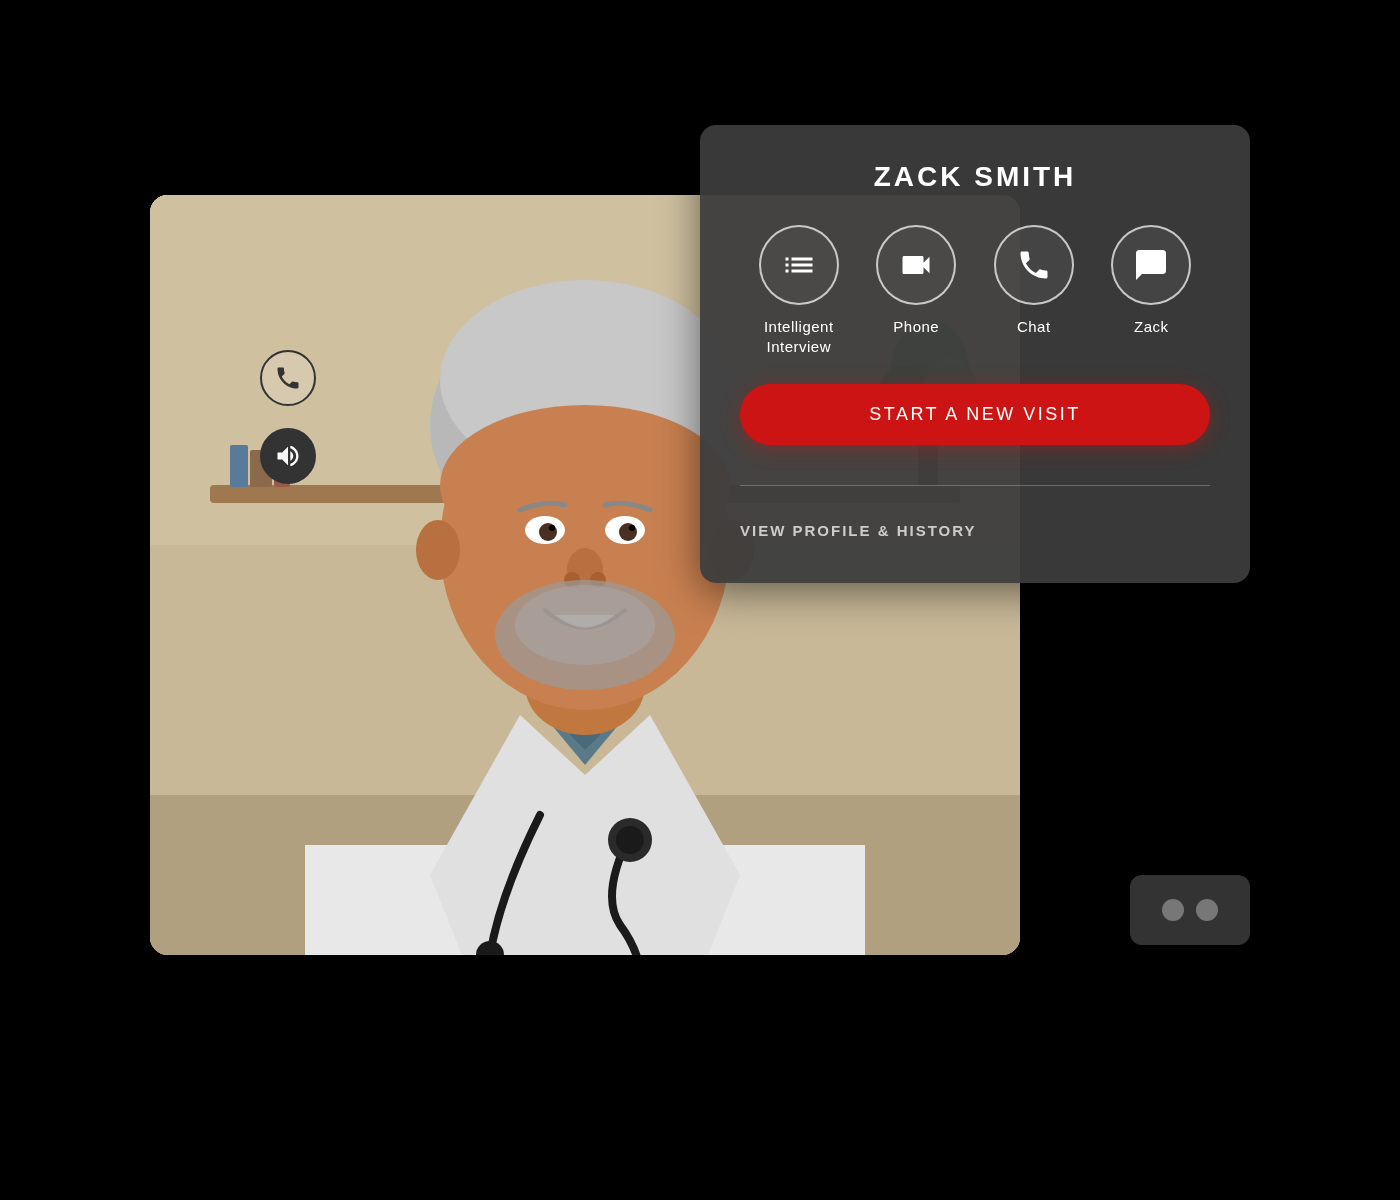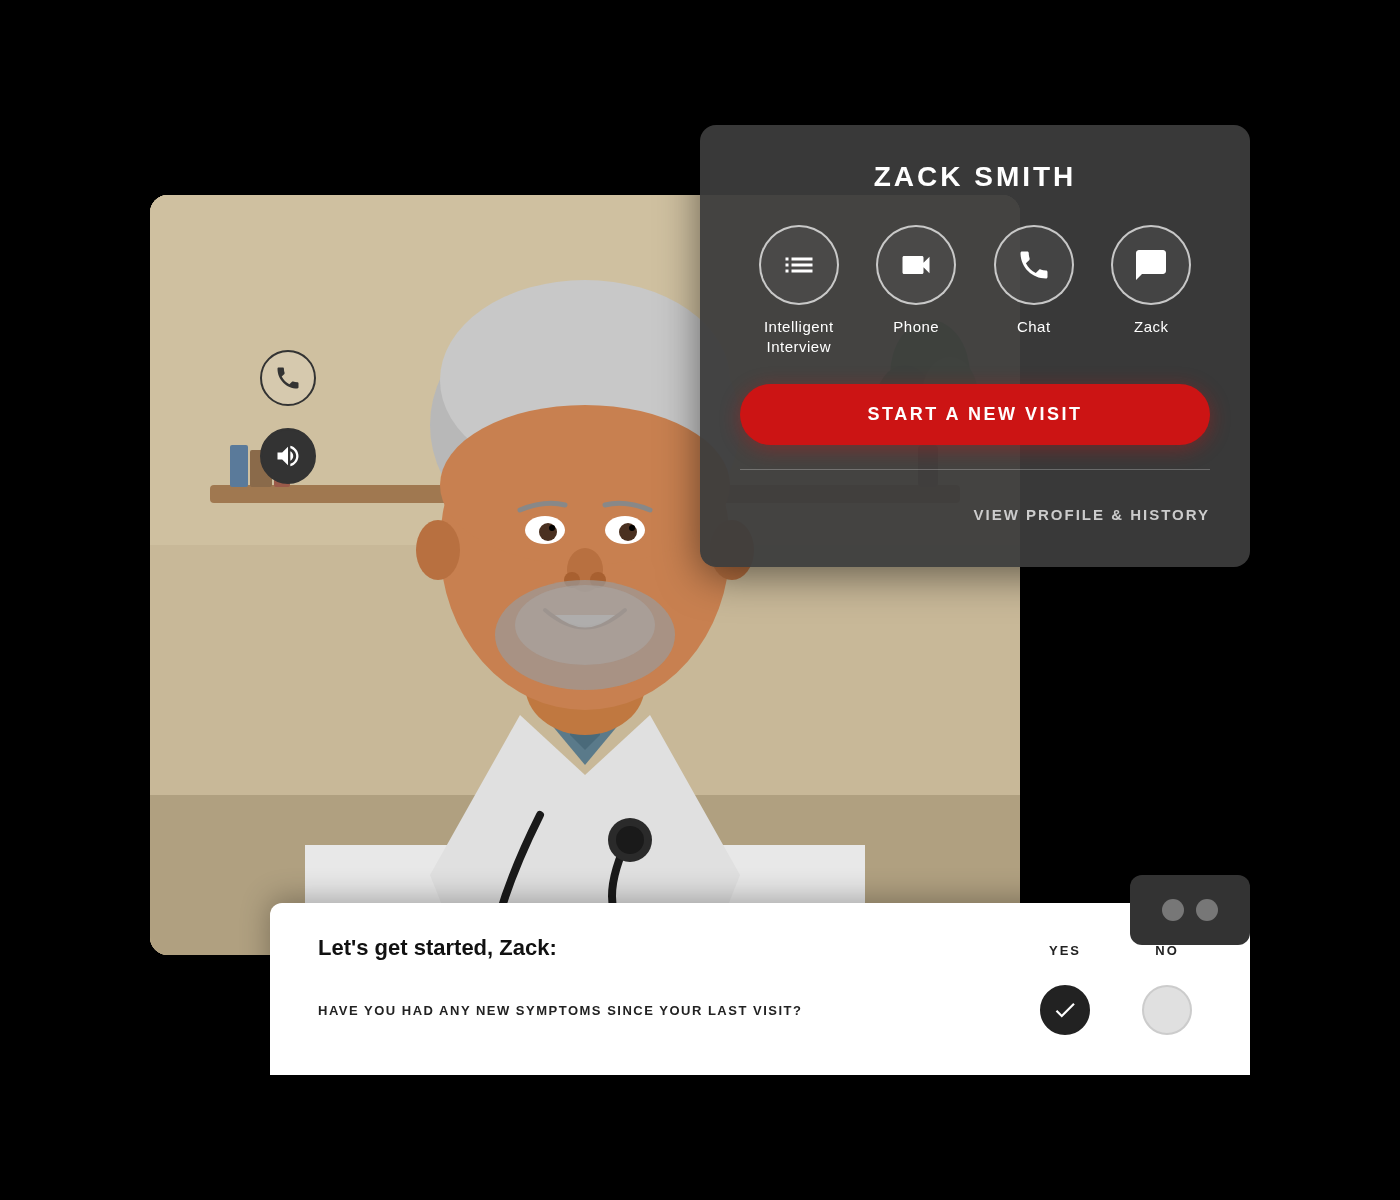--- a/index.html
+++ b/index.html
@@ -163,46 +163,46 @@
 
     .start-visit-btn {
       display: block;
       width: 100%;
       background: #cc1414;
       color: #fff;
       border: none;
       border-radius: 40px;
       padding: 20px 0;
       font-size: 18px;
-      font-weight: 700;
+      font-weight: 400;
       letter-spacing: 2.5px;
       text-align: center;
       cursor: pointer;
-      margin-bottom: 24px;
+      margin-bottom: 40px;
       text-transform: uppercase;
       box-shadow: 0 4px 20px rgba(200,20,20,0.4);
       transition: background 0.2s;
     }
 
     .divider {
       border: none;
       border-top: 1px solid rgba(255,255,255,0.25);
       margin-bottom: 28px;
     }
 
     .view-profile-btn {
       display: block;
       width: 100%;
       background: transparent;
       color: #ccc;
       border: none;
       font-size: 15px;
       font-weight: 600;
       letter-spacing: 2px;
-      text-align: right;
+      text-align: left;
       cursor: pointer;
       text-transform: uppercase;
       padding: 8px 0;
     }
 
     
     .bottom-card {
       position: absolute;
       bottom: 0;
       left: 120px;
@@ -450,38 +450,14 @@
     <hr class="divider">
 
     <button class="view-profile-btn">VIEW PROFILE &amp; HISTORY</button>
   </div>
 
   <div class="dots-card">
     <div class="dot"></div>
     <div class="dot"></div>
   </div>
 
-  <div class="bottom-card">
-    <div style="display:flex; justify-content: space-between; align-items: flex-start;">
-      <div style="flex:1;">
-        <p class="greeting">Let's get started, Zack:</p>
-      </div>
-      <div class="yes-no-header" style="margin-top: 8px;">
-        <span class="yn-label">YES</span>
-        <span class="yn-label">NO</span>
-      </div>
-    </div>
-
-    <div class="question-row">
-      <p class="question-text">HAVE YOU HAD ANY NEW SYMPTOMS SINCE YOUR LAST VISIT?</p>
-      <div class="answer-group">
-        <div class="answer-btn selected">
-          <svg viewBox="0 0 24 24" width="26" height="26" fill="#fff">
-            <path d="M9 16.17L4.83 12l-1.42 1.41L9 19 21 7l-1.41-1.41z"></path>
-          </svg>
-        </div>
-        <div class="answer-btn unselected">
-        </div>
-      </div>
-    </div>
-  </div>
 
 </div>
 
 </body></html>

